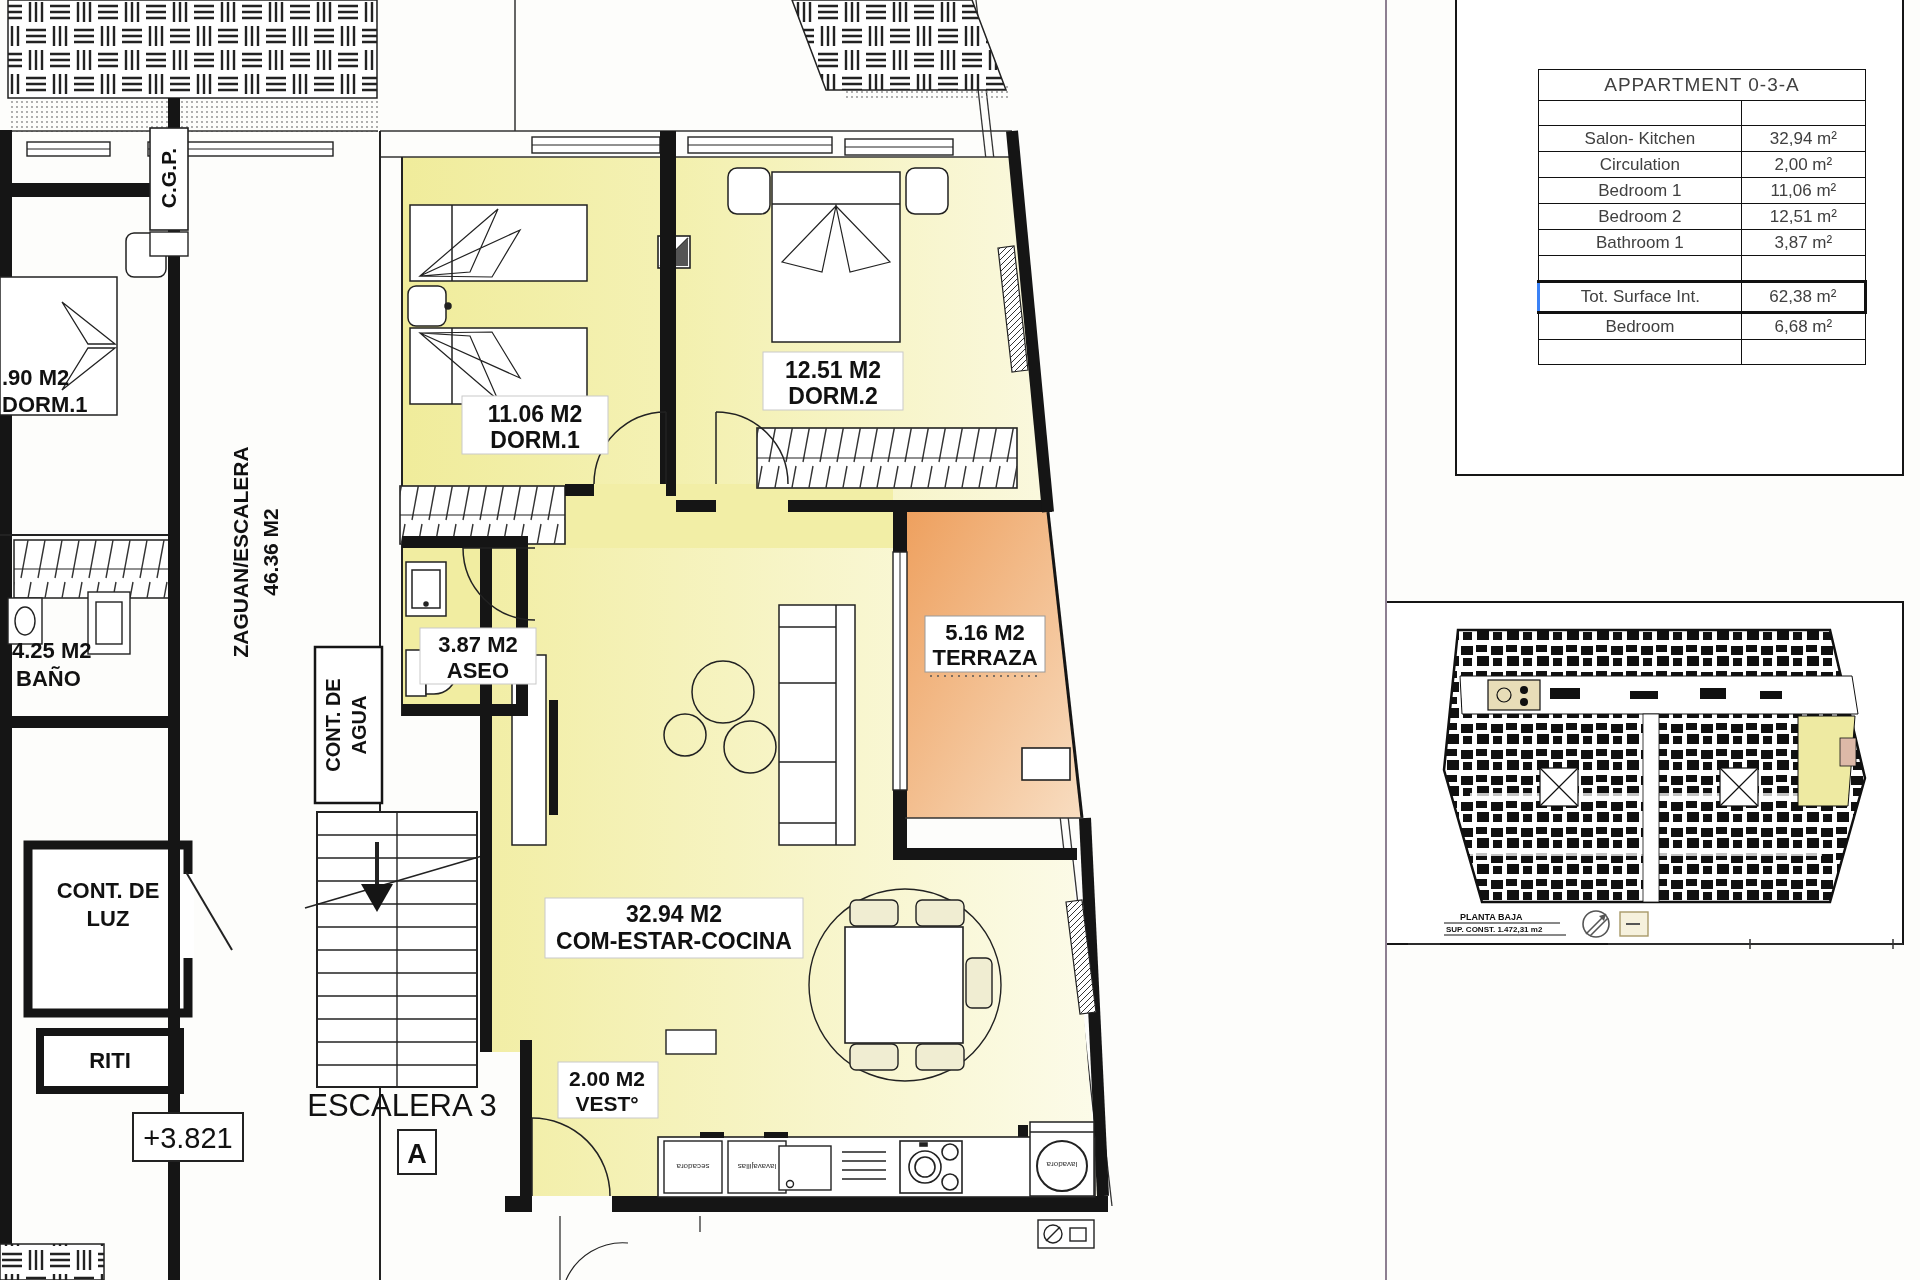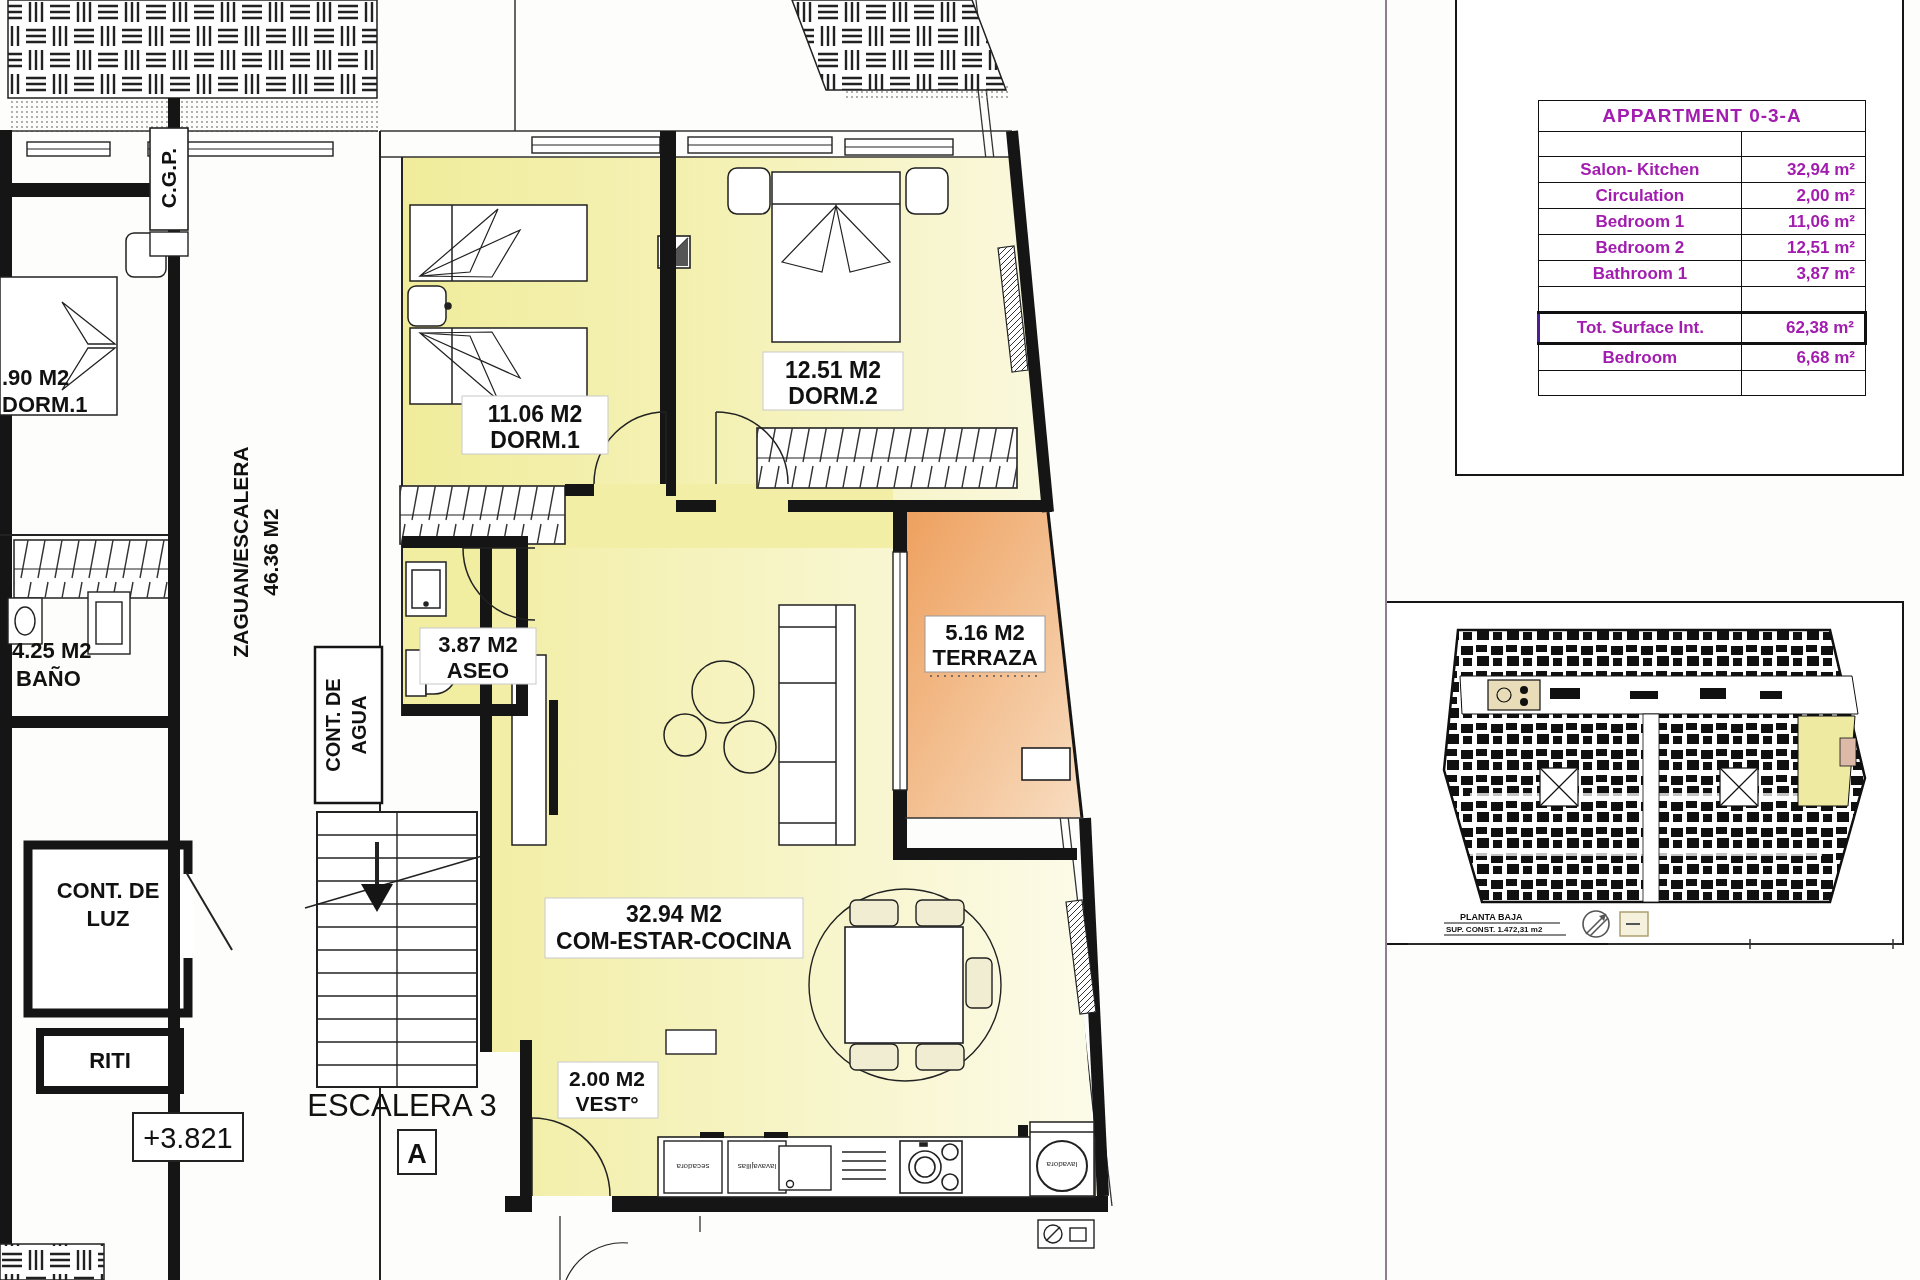--- a/index.html
+++ b/index.html
@@ -5,28 +5,28 @@
   html,body{margin:0;padding:0;background:#ffffff;}
   #stage{position:relative;width:1920px;height:1280px;background:#fdfdfb;overflow:hidden;
          font-family:"Liberation Sans", sans-serif;}
   svg text{font-family:"Liberation Sans", sans-serif;}
   
   #separator{position:absolute;left:1385px;top:0;width:2px;height:1280px;background:#8d7f91;}
   #top-frame{position:absolute;left:1455px;top:-6px;width:445px;height:478px;
              border:2px solid #151515;background:#fff;}
   #bottom-frame{position:absolute;left:1387px;top:601px;width:515px;height:340px;
                 border:2px solid #151515;border-left:none;background:#fff;}
-  #areas-table{position:absolute;left:1537px;top:100px;width:330px;border-collapse:collapse;
-               font-size:17px;font-weight:bold;color:#a21caf;}
+  #areas-table{position:absolute;left:1537px;top:69px;width:330px;border-collapse:collapse;
+               font-size:17px;font-weight:normal;color:#404040;}
   #areas-table td{border:1px solid #111;height:25px;padding:0 10px;text-align:center;}
-  #areas-table td.val{text-align:right;width:38%;}
+  #areas-table td.val{text-align:center;width:38%;}
   #areas-table tr.title td{text-align:center;font-size:19px;letter-spacing:1px;height:30px;}
   #areas-table tr.blank td{height:24px;}
   #areas-table tr.tot td{border-top:3px solid #111;border-bottom:3px solid #111;height:28px;}
-  #areas-table tr.tot td:first-child{border-left:3px solid #4c1d95;}
+  #areas-table tr.tot td:first-child{border-left:3px solid #3b82f6;}
   #areas-table tr.tot td:last-child{border-right:3px solid #111;margin-top:25px;}
 </style>
 </head>
 <body>
 
 <div id="stage">
 
 <svg width="1386" height="1280" viewBox="0 0 1386 1280" style="position:absolute;left:0;top:0;">
   <defs>
     <pattern id="basket" width="48" height="48" patternUnits="userSpaceOnUse">

